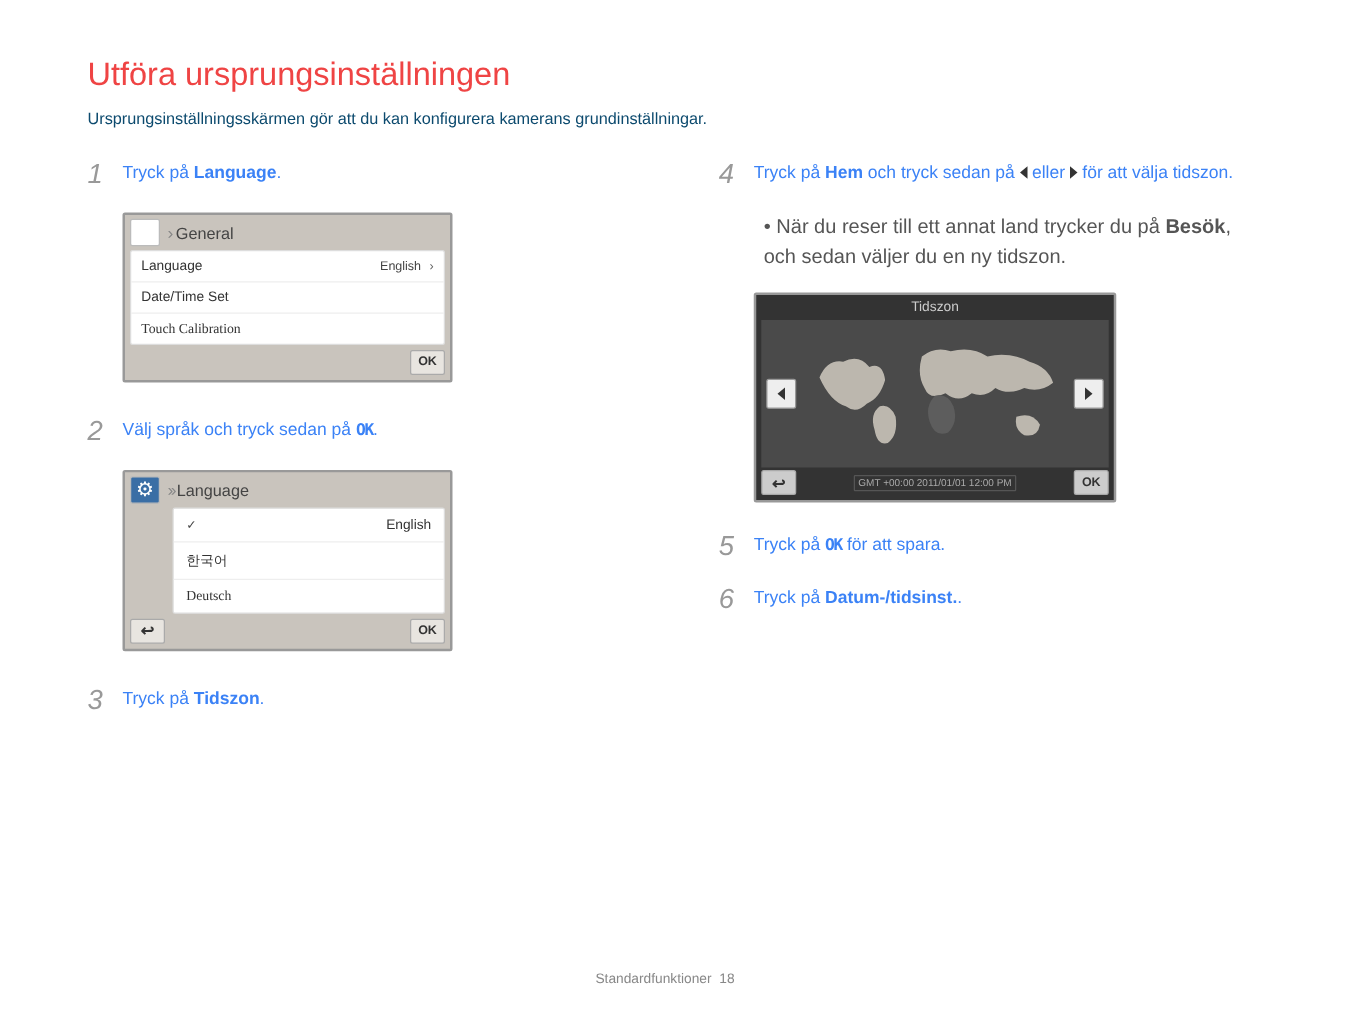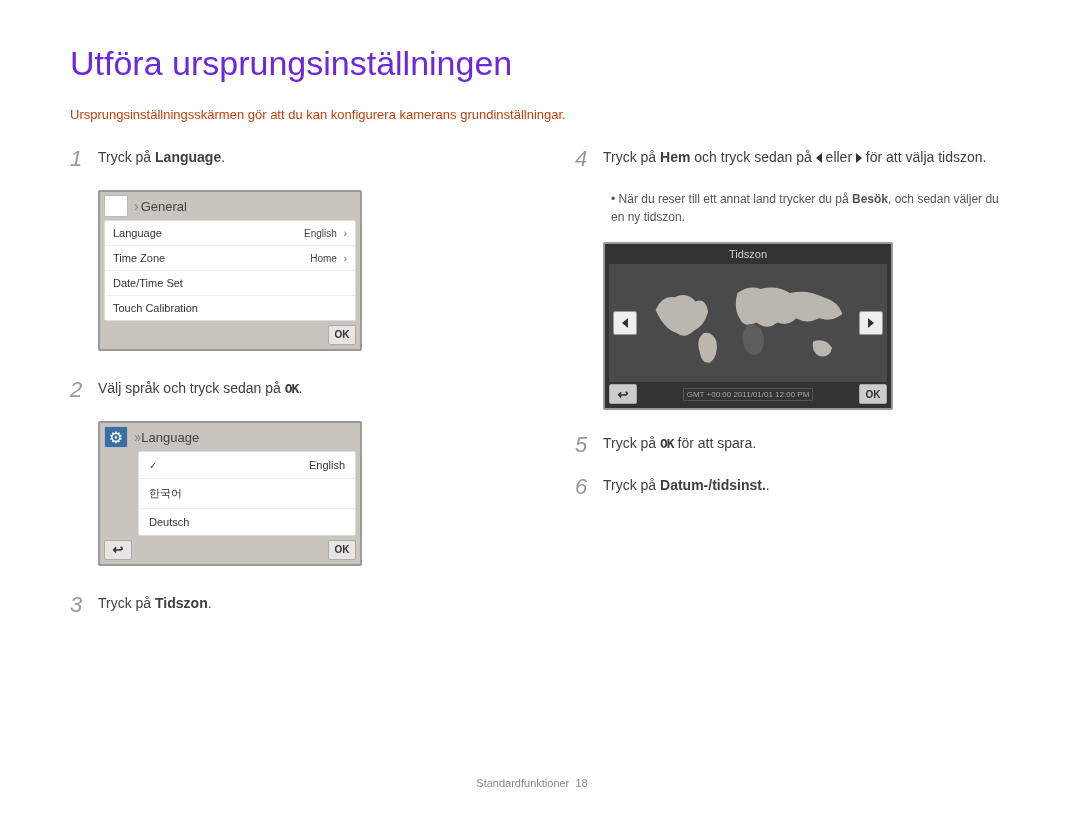--- a/index.html
+++ b/index.html
@@ -6,28 +6,28 @@
   body {
     width: 1080px;
     height: 815px;
     font-family: Arial, Helvetica, sans-serif;
     color: #333;
     background: #fff;
     padding: 44px 70px 30px 70px;
     position: relative;
   }
   .page-title {
-    color: #6d28d9;
-    font-size: 34px;
+    color: #ef4444;
+    font-size: 26px;
     font-weight: 400;
-    margin-bottom: 24px;
+    margin-bottom: 12px;
   }
   .page-intro {
     font-size: 13px;
-    color: #c2410c;
+    color: #0c4a6e;
     margin-bottom: 26px;
   }
   .cols {
     display: flex;
     gap: 70px;
   }
   .col { flex: 1; }
   .step {
     display: flex;
     align-items: flex-start;
@@ -36,41 +36,41 @@
   }
   .step-num {
     font-style: italic;
     color: #999;
     font-size: 22px;
     line-height: 1;
     min-width: 16px;
   }
   .step-text {
     font-size: 14px;
-    color: #404040;
+    color: #3b82f6;
     line-height: 1.4;
   }
   .step-text .bold { font-weight: bold; }
   .step-text .ok {
     font-weight: bold;
     font-family: monospace;
     letter-spacing: -1px;
     font-size: 13px;
   }
   .arrow-left, .arrow-right {
     display: inline-block;
     width: 0; height: 0;
     border-top: 5px solid transparent;
     border-bottom: 5px solid transparent;
     vertical-align: middle;
   }
   .arrow-left { border-right: 6px solid #333; }
   .arrow-right { border-left: 6px solid #333; }
   .sub-bullet {
-    font-size: 12px;
+    font-size: 16px;
     color: #555;
     margin-left: 36px;
     margin-top: 0;
     margin-bottom: 16px;
     line-height: 1.5;
   }
   .sub-bullet .bold { font-weight: bold; }
 
   
   .screen {
@@ -109,21 +109,21 @@
   }
   .screen-row {
     display: flex;
     justify-content: space-between;
     align-items: center;
     padding: 6px 8px;
     border-bottom: 1px solid #eee;
     font-size: 11px;
     color: #333;
   }
-  .screen-row:last-child { border-bottom: none; }
+  .screen-row:last-child { border-bottom: none; font-family: Liberation Serif, serif; }
   .row-value { font-size: 10px; color: #444; display: flex; align-items: center; gap: 2px; }
   .row-value .chev-r::after { content: "›"; color: #666; }
   .screen-footer {
     display: flex;
     justify-content: space-between;
     align-items: center;
     height: 26px;
     padding: 0 4px 3px 4px;
   }
   .btn-small {
@@ -236,24 +236,20 @@
 
     <div class="screen">
       <div class="screen-header">
         <div class="icon-box"></div>
         <span class="chev header-title">General</span>
       </div>
       <div class="screen-body">
         <div class="screen-row">
           <span>Language</span>
           <span class="row-value"><span>English</span>&nbsp;<span class="chev-r"></span></span>
-        </div>
-        <div class="screen-row">
-          <span>Time Zone</span>
-          <span class="row-value"><span>Home</span>&nbsp;<span class="chev-r"></span></span>
         </div>
         <div class="screen-row">
           <span>Date/Time Set</span>
         </div>
         <div class="screen-row">
           <span>Touch Calibration</span>
         </div>
       </div>
       <div class="screen-footer">
         <span></span>

